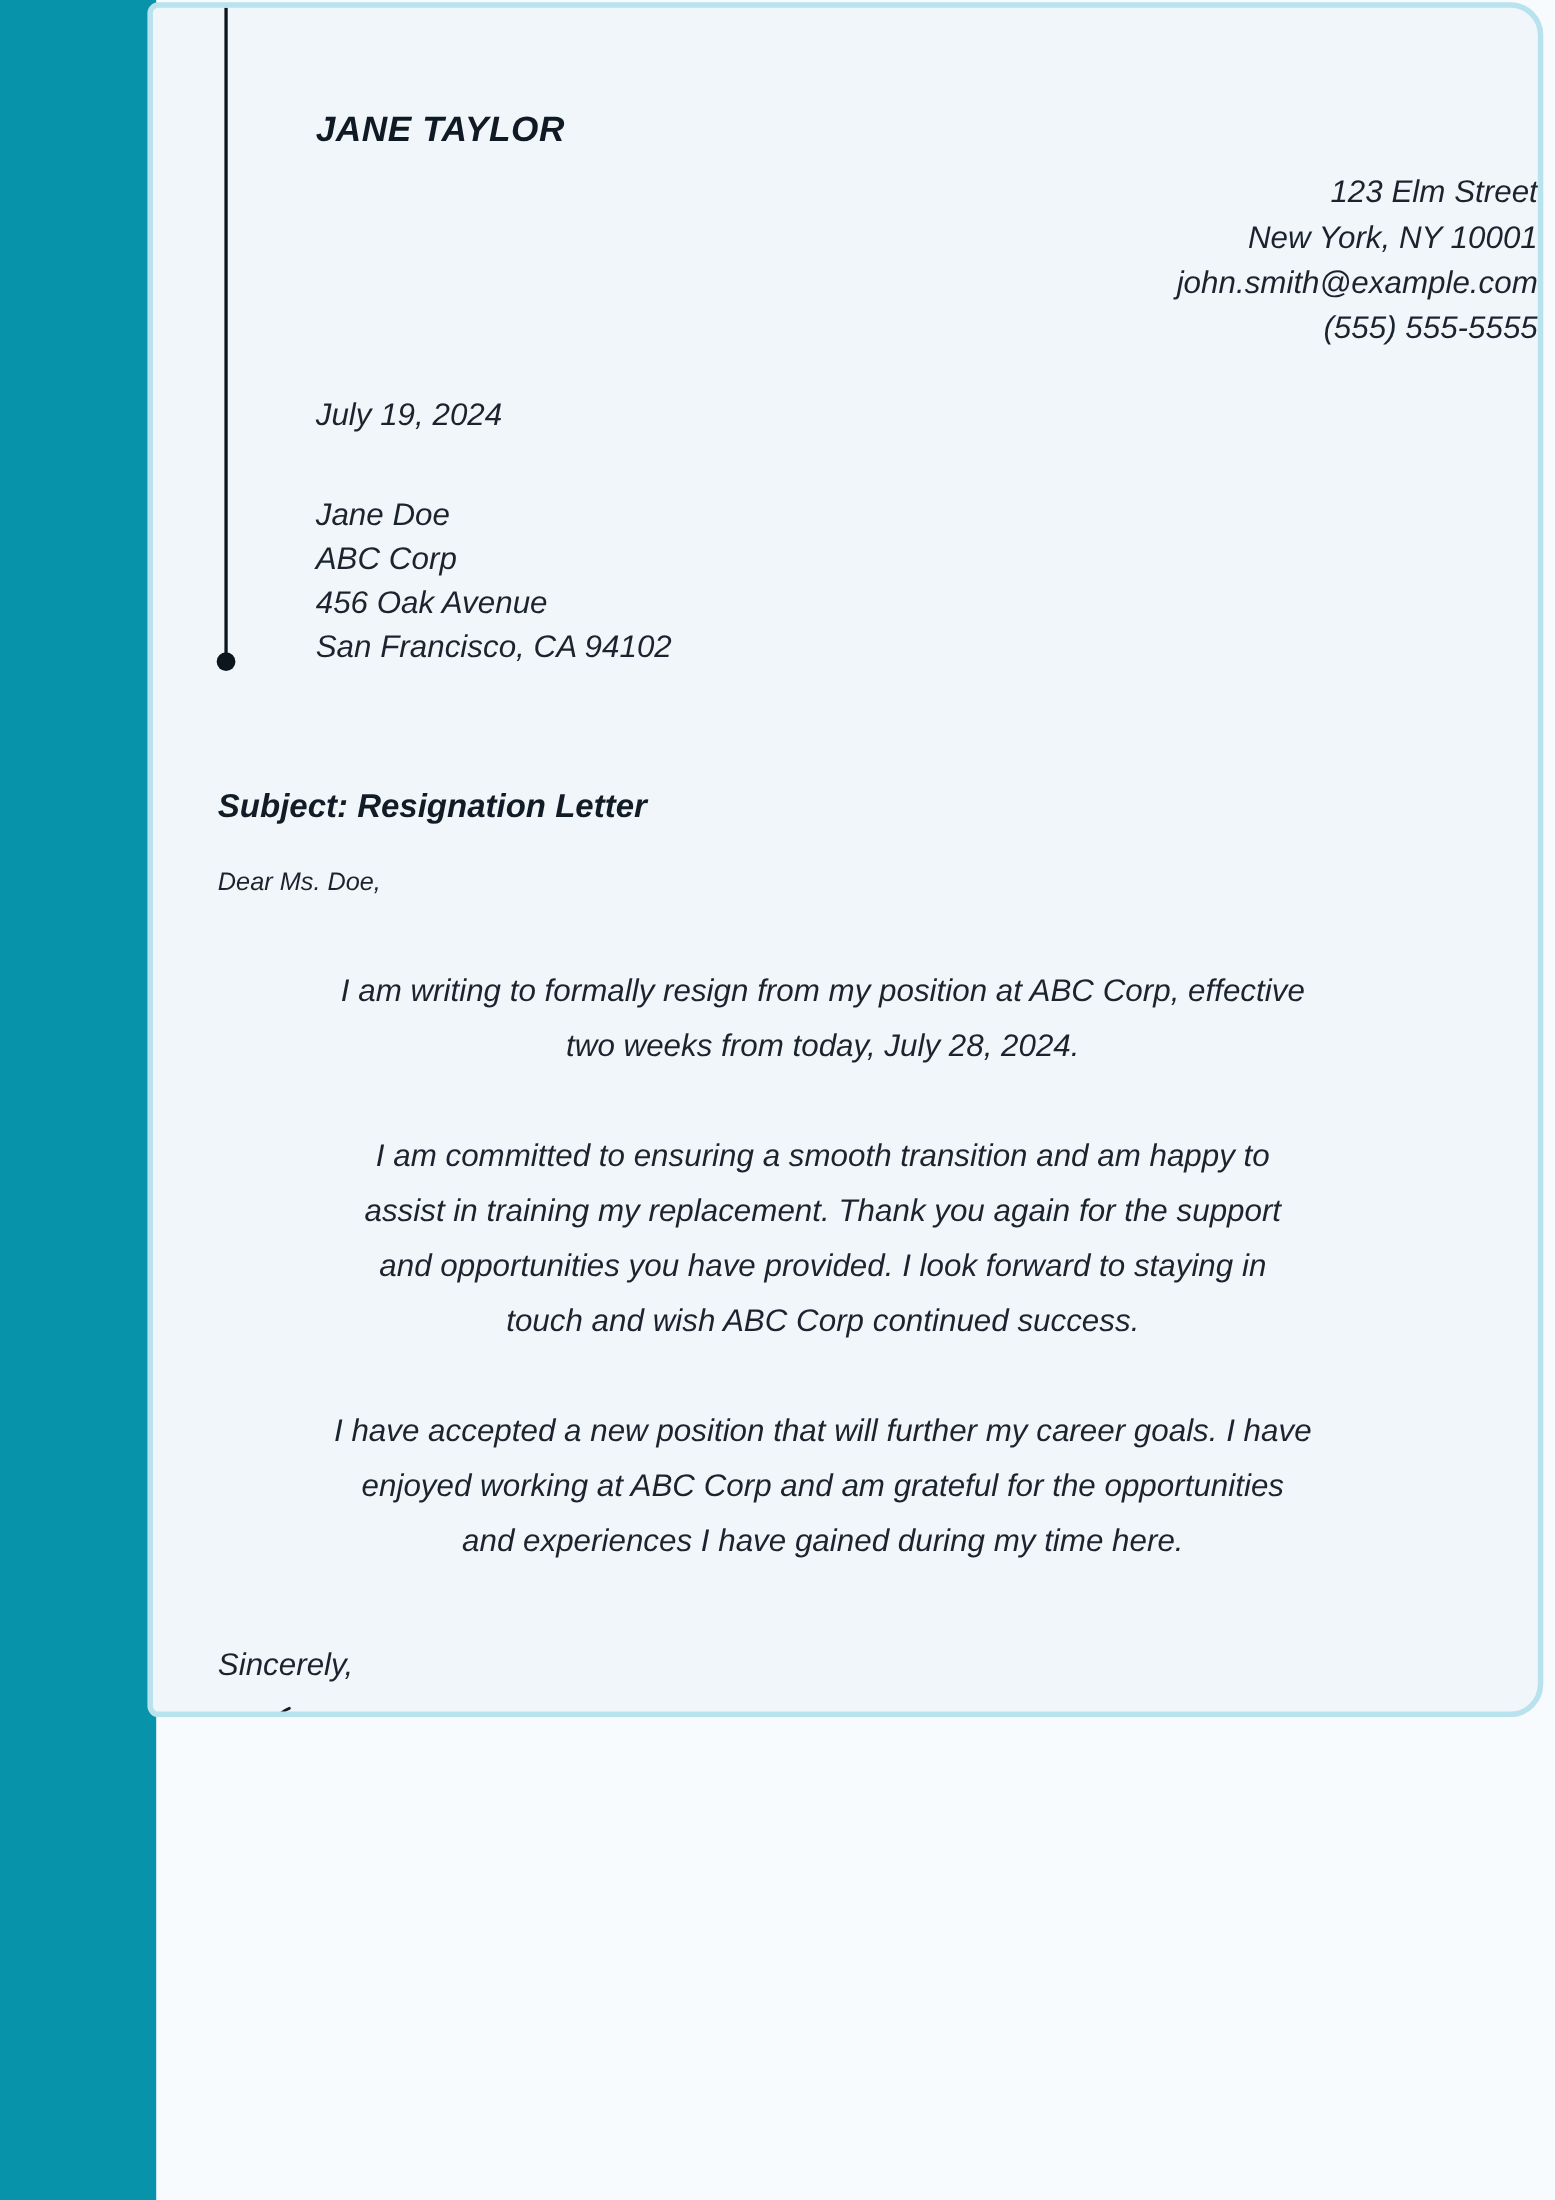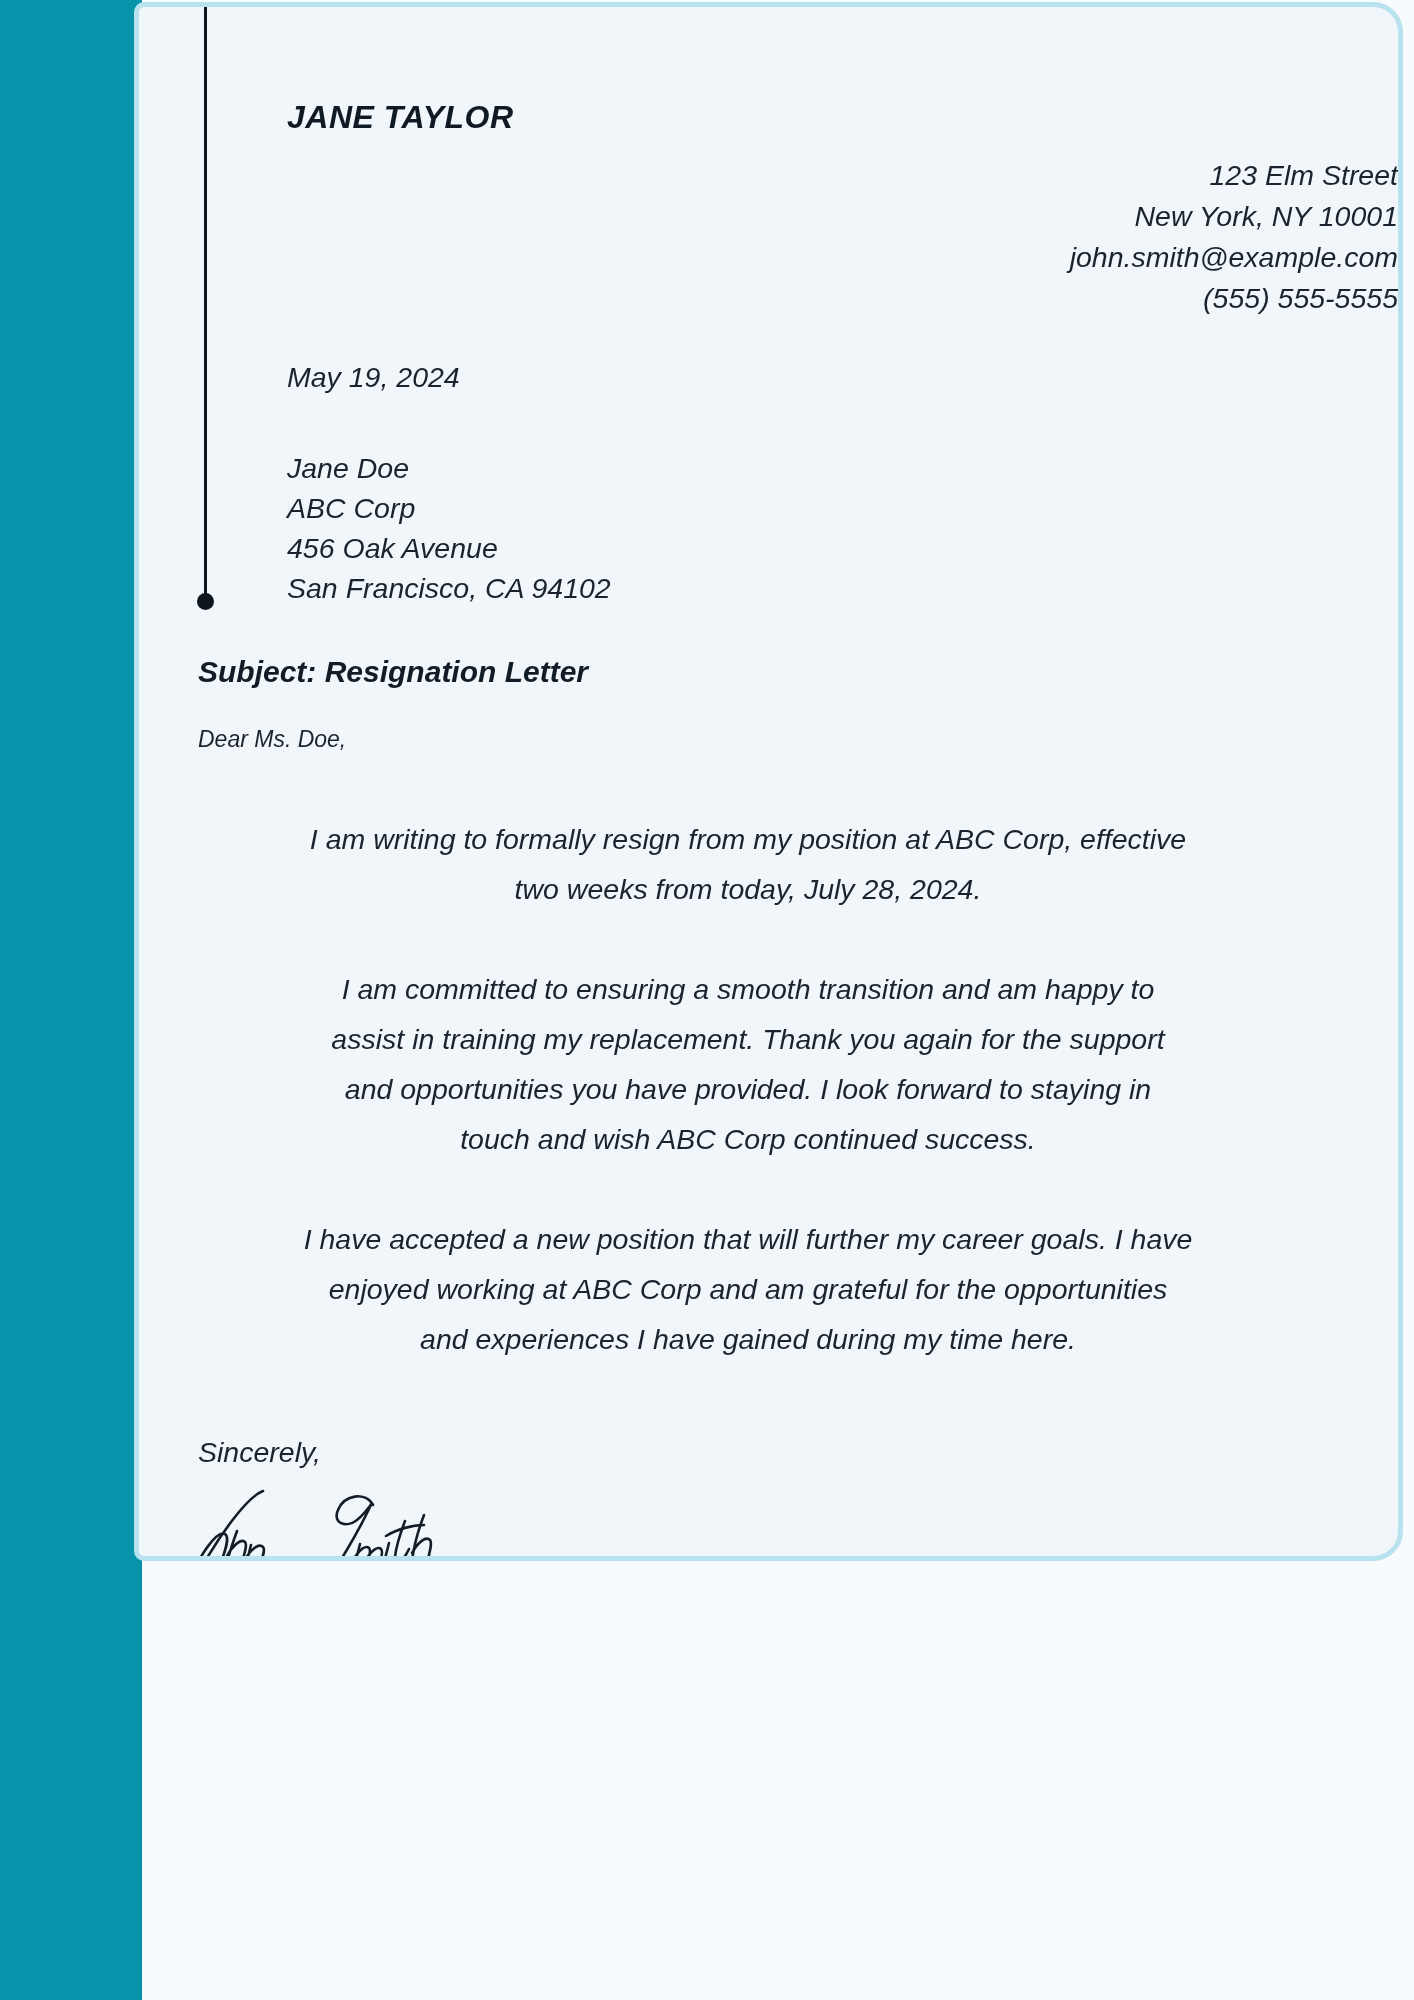--- a/index.html
+++ b/index.html
@@ -42,21 +42,21 @@
   .sender-name{
     font-size:32px;font-weight:bold;letter-spacing:.5px;
     color:#101a24;line-height:1.1;margin-bottom:20px;
   }
   .sender-line{font-size:28.5px;line-height:41px;text-align:right;}
   .date-line{font-size:28.5px;line-height:41px;margin:38px 0 0 148px;}
   .recipient{
     font-size:28.5px;line-height:40px;margin:50px 0 0 148px;
     white-space:pre-line;
   }
-  .body-block{margin:44px 0 0 59px;width:1100px;}
+  .body-block{margin:106px 0 0 59px;width:1100px;}
   .subject{font-size:30px;font-weight:bold;color:#121c26;line-height:40px;}
   .salutation{font-size:23px;line-height:50px;margin-top:22px;}
   .para{
     font-size:28.5px;line-height:50px;margin-top:50px;
     white-space:pre-line;
     text-align:center;
   }
   .closing{font-size:28.5px;line-height:50px;margin-top:63px;}
   .signature{display:block;margin:4px 0 0 -31px;}
   .signature path{
@@ -75,21 +75,21 @@
   <div class="vrule-dot"></div>
 
   <header class="sender">
     <div class="sender-name">JANE TAYLOR</div>
     <div class="sender-line">123 Elm Street</div>
     <div class="sender-line">New York, NY 10001</div>
     <div class="sender-line">john.smith@example.com</div>
     <div class="sender-line">(555) 555-5555</div>
   </header>
 
-  <div class="date-line">May 19, 2024</div>
+  <div class="date-line">July 19, 2024</div>
 
   <div class="recipient">Jane Doe
 ABC Corp
 456 Oak Avenue
 San Francisco, CA 94102</div>
 
   <main class="body-block">
     <div class="subject">Subject: Resignation Letter</div>
     <div class="salutation">Dear Ms. Doe,</div>
 

